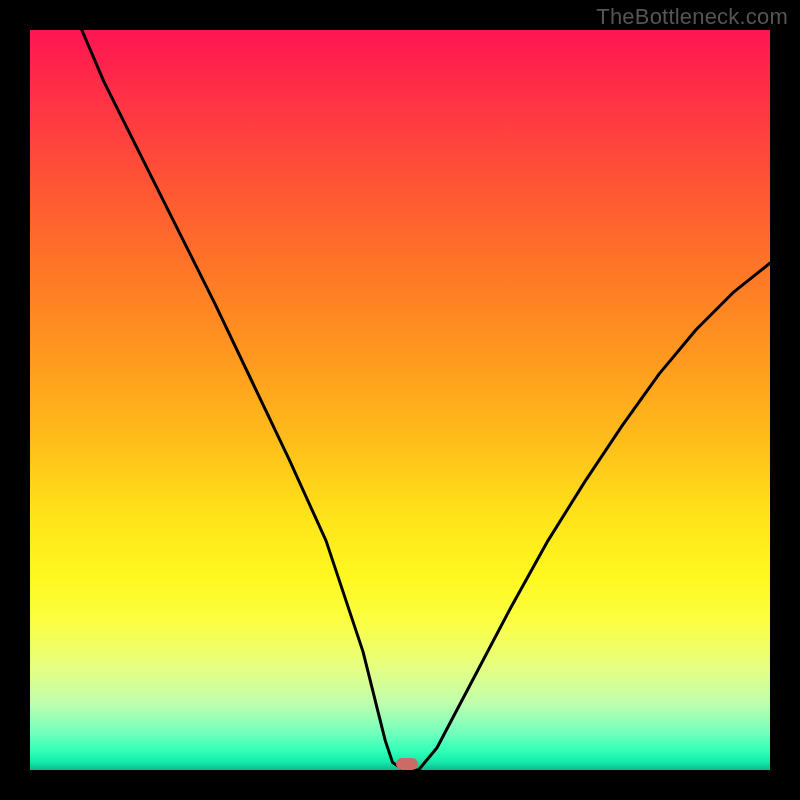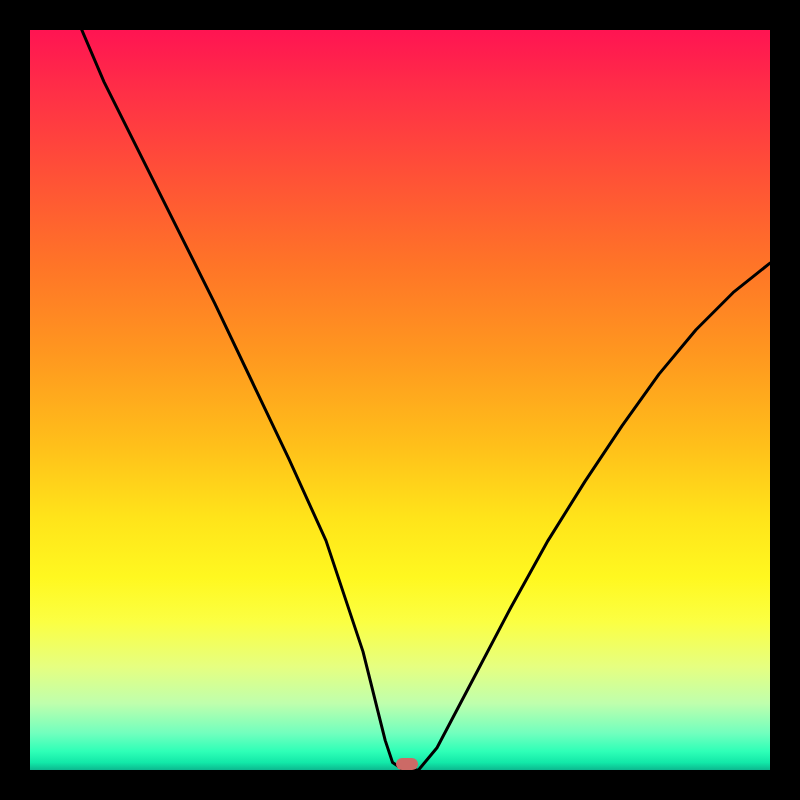--- a/index.html
+++ b/index.html
@@ -78,20 +78,21 @@
     background: #cc6a66;
     transform: translate(-50%, -50%);
     z-index: 5;
   }
 </style>
 </head>
 <body>
 
 <div class="frame">
 
+  <div class="watermark">TheBottleneck.com</div>
 
   <div class="plot-area">
     <div class="gradient-fill"></div>
 
     <svg class="curve" viewBox="0 0 740 740" preserveAspectRatio="none">
       <path id="curve-path" fill="none" stroke="#000" stroke-width="3" stroke-linecap="round" stroke-linejoin="round" d="M51.80 0.00 L74.00 51.80 L111.00 125.80 L148.00 199.80 L185.00 273.80 L222.00 351.50 L259.00 429.20 L296.00 510.60 L333.00 621.60 L340.40 651.20 L347.80 680.80 L355.20 710.40 L362.60 732.60 L373.70 740.00 L388.50 740.00 L407.00 717.80 L444.00 647.50 L481.00 577.20 L518.00 510.60 L555.00 451.40 L592.00 395.90 L629.00 344.10 L666.00 299.70 L703.00 262.70 L740.00 233.10"></path>
     </svg>
 
     <div class="marker" id="opt-marker" style="left: 377.4px; top: 734.08px;"></div>
   </div>

